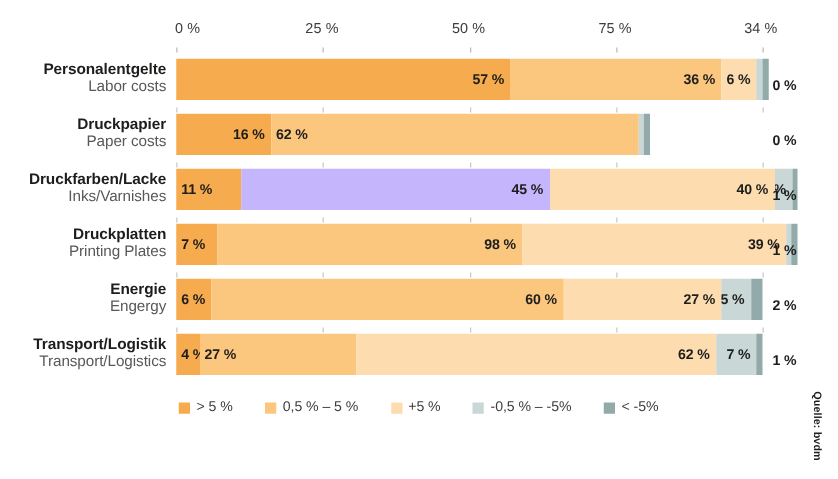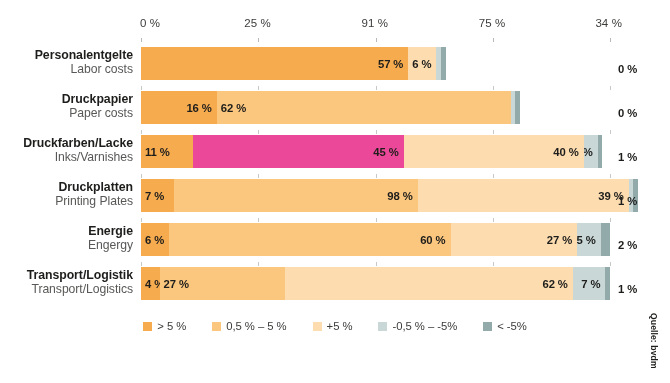--- a/index.html
+++ b/index.html
@@ -191,21 +191,21 @@
   }
 </style>
 </head>
 <body>
 
 <div id="canvas">
 
   <div id="axis-labels">
       <div class="axis-tick-label" style="left: 140px;">0 %</div>
       <div class="axis-tick-label" style="left: 244.25px; width: 30px; text-align: left;">25 %</div>
-      <div class="axis-tick-label" style="left: 361.5px; width: 30px; text-align: left;">91 %</div>
+      <div class="axis-tick-label" style="left: 361.5px; width: 30px; text-align: left;">50 %</div>
       <div class="axis-tick-label" style="left: 478.75px; width: 30px; text-align: left;">75 %</div>
       <div class="axis-tick-label" style="left: auto; right: 48px;">34 %</div>
     </div>
   <div id="axis-ticks">
       <div class="axis-tick-mark" style="left: 141px;"></div>
       <div class="axis-tick-mark" style="left: 258.25px;"></div>
       <div class="axis-tick-mark" style="left: 375.5px;"></div>
       <div class="axis-tick-mark" style="left: 492.75px;"></div>
       <div class="axis-tick-mark" style="left: 610px;"></div>
     </div>
@@ -213,20 +213,23 @@
   <div id="rows">
       <div class="row">
         <div class="row-label">
           <span class="row-label-de">Personalentgelte</span>
           <span class="row-label-en">Labor costs</span>
         </div>
         <div class="bar">
           <div class="seg" style="width: 267.33px; background: rgb(247, 171, 79);">
             <span class="seg-label">57 %</span>
           </div>
+          <div class="seg" style="width: 168.84px; background: rgb(251, 198, 126);">
+            <span class="seg-label">36 %</span>
+          </div>
           <div class="seg" style="width: 28.14px; background: rgb(253, 220, 176);">
             <span class="seg-label">6 %</span>
           </div>
           <div class="seg" style="width: 4.69px; background: rgb(201, 215, 215);"></div>
           <div class="seg" style="width: 4.69px; background: rgb(147, 170, 170);"></div>
         </div>
         <div class="outside-label">0 %</div>
       </div>
       <div class="row">
         <div class="row-guides">
@@ -261,21 +264,21 @@
           <div class="row-guide" style="left: 610px;"></div>
         </div>
         <div class="row-label">
           <span class="row-label-de">Druckfarben/Lacke</span>
           <span class="row-label-en">Inks/Varnishes</span>
         </div>
         <div class="bar">
           <div class="seg label-left" style="width: 51.59px; background: rgb(247, 171, 79);">
             <span class="seg-label">11 %</span>
           </div>
-          <div class="seg" style="width: 211.05px; background: #ec4899;">
+          <div class="seg" style="width: 211.05px; background: #c4b5fd; padding-left: 36px;">
             <span class="seg-label">45 %</span>
           </div>
           <div class="seg" style="width: 180px; background: rgb(253, 220, 176);">
             <span class="seg-label">40 %</span>
           </div>
           <div class="seg" style="width: 14.07px; background: rgb(201, 215, 215);">
             <span class="seg-label">3 %</span>
           </div>
           <div class="seg" style="width: 4.69px; background: rgb(147, 170, 170);"></div>
         </div>

